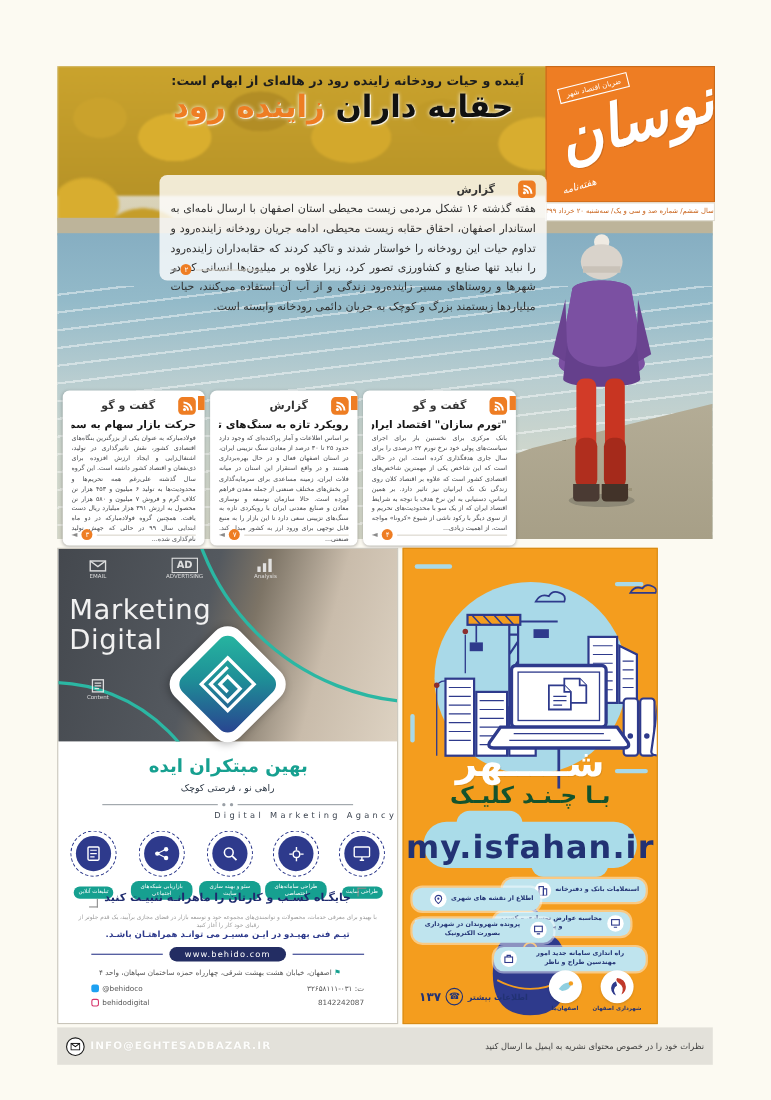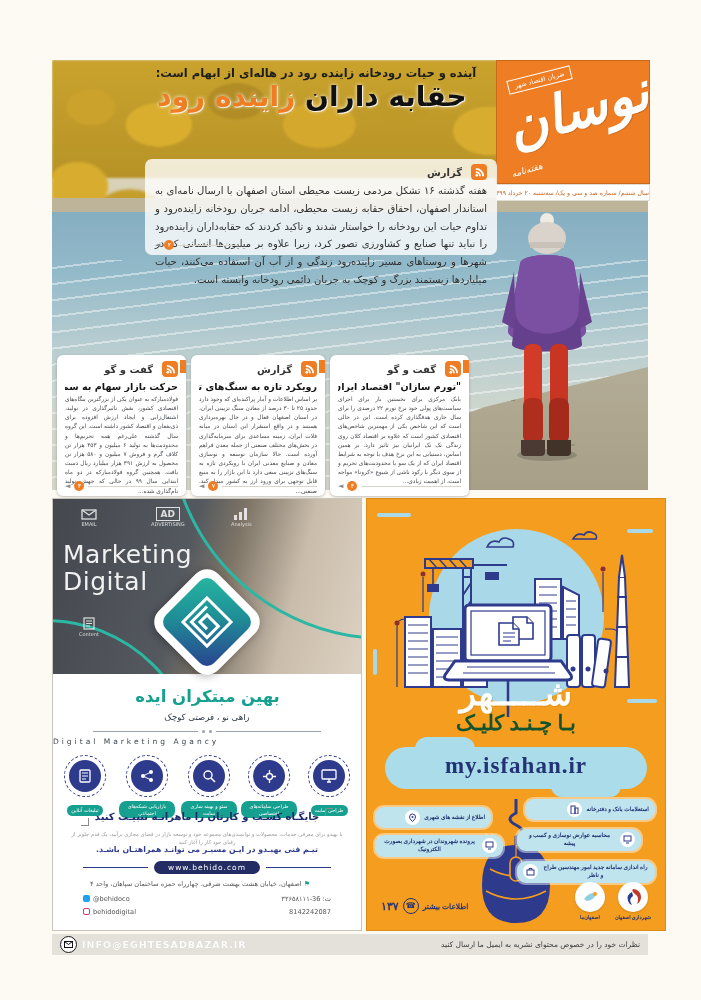--- a/index.html
+++ b/index.html
@@ -53,21 +53,21 @@
 
   
   .kicker{position:absolute;left:140px;top:66px;width:352px;text-align:center;font-size:11.5px;font-weight:bold;color:#1d1d1d;}
   .headline{position:absolute;left:128px;top:82px;width:368px;text-align:center;font-size:28px;font-weight:bold;line-height:1.1;
     text-shadow:0 0 4px rgba(255,255,255,.9),1px 1px 0 rgba(255,255,255,.8);}
   .headline .hl-black{color:#111;}
   .headline .hl-orange{color:#ee7d23;}
 
   
   .report-box{position:absolute;left:145px;top:159px;width:352px;height:96px;background:rgba(255,255,255,.8);border-radius:7px;padding:5px 10px 4px;box-sizing:border-box;}
-  .sec-head{display:flex;align-items:center;gap:9px;}
+  .sec-head{display:flex;align-items:center;gap:21px;}
   .rss{width:16px;height:16px;background:#ee7d23;border-radius:4px;flex:0 0 auto;display:flex;align-items:center;justify-content:center;}
   .sec-label{font-size:10px;font-weight:bold;color:#333;}
   .report-body{font-size:10px;line-height:1.78;color:#2f2f2f;text-align:justify;margin-top:2px;}
   .badge-row{position:absolute;bottom:5px;left:10px;display:flex;align-items:center;gap:4px;direction:ltr;}
   .mega{color:#8a8a8a;font-size:7px;line-height:1;}
   .page-badge{width:10px;height:10px;border-radius:50%;background:#ee7d23;color:#fff;font-size:6.5px;line-height:10px;text-align:center;}
   .badge-line{width:60px;height:1px;background:#d9d5cb;}
 
   
   .art-box{position:absolute;top:355px;height:141px;background:#fff;border-radius:6px;box-shadow:0 1px 3px rgba(0,0,0,.25);padding:6px 8px;box-sizing:border-box;overflow:hidden;}
@@ -92,21 +92,21 @@
   .mt-ic svg{display:block;margin:0 auto 1px;}
   .ad-chip{border:1.5px solid #eee;color:#eee;font-size:9px;font-weight:bold;padding:1px 4px;display:inline-block;}
   .diamond{position:absolute;left:50%;top:123px;width:84px;height:84px;margin:-42px 0 0 -42px;transform:rotate(45deg);
     background:#fff;border-radius:16px;box-shadow:0 2px 8px rgba(0,0,0,.3);}
   .diamond .din{position:absolute;left:8px;top:8px;right:8px;bottom:8px;border-radius:10px;background:linear-gradient(135deg,#27b8a1 0%,#1e8f97 45%,#2a3f90 100%);display:flex;align-items:center;justify-content:center;}
   .brand-fa{position:absolute;left:1px;right:0;top:188px;text-align:center;color:#16a090;font-size:16.5px;font-weight:bold;direction:rtl;}
   .tagline-fa{position:absolute;left:0;right:0;top:213px;text-align:center;color:#2c3744;font-size:8.5px;direction:rtl;}
   .divider{position:absolute;left:40px;right:40px;top:231px;display:flex;align-items:center;gap:4px;}
   .divider .dline{flex:1;height:1px;background:#9aa0a6;}
   .divider .ddot{width:3px;height:3px;border-radius:50%;background:#9aa0a6;}
-  .agency-en{position:absolute;left:0;right:0;top:238px;text-align:left;color:#3c4450;font-size:7.5px;letter-spacing:3px;}
+  .agency-en{position:absolute;left:0;right:0;top:238px;text-align:right;color:#3c4450;font-size:7.5px;letter-spacing:3px;}
   .svc{position:absolute;top:256px;width:56px;text-align:center;}
   .svc .ring{width:40px;height:40px;margin:0 auto;border:1px dashed #2e3a8c;border-radius:50%;display:flex;align-items:center;justify-content:center;}
   .svc .disc{width:32px;height:32px;border-radius:50%;background:#2e3a8c;display:flex;align-items:center;justify-content:center;}
   .svc .pill{display:inline-block;margin-top:4px;background:#16a090;color:#fff;font-size:5px;line-height:1.3;padding:2px 4px;border-radius:7px;direction:rtl;max-width:56px;}
   .claim{position:absolute;left:0;right:0;top:312px;text-align:center;color:#1e2a6e;font-size:10px;font-weight:bold;direction:rtl;}
   .claim .cb{display:inline-block;width:7px;height:7px;vertical-align:middle;margin:0 6px;}
   .cb.tl{border-top:1px solid #8b8b8b;border-left:1px solid #8b8b8b;transform:translateY(-5px);}
   .cb.br{border-bottom:1px solid #8b8b8b;border-right:1px solid #8b8b8b;transform:translateY(5px);}
   .smalltext{position:absolute;left:12px;right:12px;top:332px;text-align:center;color:#9a9a9a;font-size:5.3px;direction:rtl;line-height:1.5;}
   .teamline{position:absolute;left:0;right:0;top:346px;text-align:center;color:#2e3a8c;font-size:7.8px;font-weight:bold;direction:rtl;}
@@ -116,45 +116,45 @@
   .addr{position:absolute;left:0;right:14px;top:381px;text-align:center;color:#555;font-size:6.6px;direction:rtl;}
   .addr .pin{color:#16a090;font-size:7px;}
   .contacts{position:absolute;left:30px;right:30px;top:394px;display:flex;justify-content:space-between;direction:ltr;}
   .c-col{font-size:6.6px;color:#555;line-height:1.9;}
   .c-col .ic{display:inline-block;width:7px;height:7px;border-radius:2px;vertical-align:-1px;margin-right:3px;}
   .ic.tw{background:#1da1f2;}
   .ic.ig{background:#fff;border:1.5px solid #d6366c;box-sizing:border-box;}
   .c-phone{direction:rtl;text-align:right;}
 
   
-  .ad-right{position:absolute;left:366px;top:498px;width:300px;height:433px;background:#f49d1e;border:1px solid #d88b15;box-sizing:border-box;overflow:hidden;font-family:Liberation Serif, serif;}
+  .ad-right{position:absolute;left:366px;top:498px;width:232px;height:433px;background:#f49d1e;border:1px solid #d88b15;box-sizing:border-box;overflow:hidden;}
   .deco{position:absolute;background:#a9d9e8;border-radius:2px;}
   .city-circle{position:absolute;left:50%;top:30px;width:175px;height:175px;margin-left:-87px;border-radius:50%;background:#a9d9e8;}
   .city-svg{position:absolute;left:0;top:18px;}
   .shahr1{position:absolute;left:0;right:0;top:178px;text-align:center;color:#fff;font-size:34px;font-weight:bold;line-height:1;text-shadow:1px 1px 0 rgba(0,0,0,.08);}
   .shahr2{position:absolute;left:0;right:0;top:214px;text-align:center;color:#14532d;font-size:21px;font-weight:bold;line-height:1;}
   .cloudband{position:absolute;left:18px;right:18px;top:248px;height:42px;background:#aadce9;border-radius:21px;}
   .cloudband .bump1{position:absolute;left:30px;top:-10px;width:60px;height:24px;background:#aadce9;border-radius:12px;}
   .cloudband .bump2{position:absolute;right:26px;top:28px;width:70px;height:22px;background:#aadce9;border-radius:11px;}
-  .url{position:absolute;left:0;right:0;top:254px;text-align:center;color:#223274;font-size:23px;font-weight:bold;letter-spacing:1px;direction:ltr;}
+  .url{position:absolute;left:0;right:0;top:254px;text-align:center;color:#223274;font-size:29px;font-weight:bold;letter-spacing:1px;direction:ltr;}
   .r-pill{position:absolute;background:#bfe4ee;border-radius:9px;color:#223274;font-size:5.8px;font-weight:bold;line-height:1.35;padding:3px 6px;display:flex;align-items:center;gap:4px;direction:rtl;text-align:center;box-shadow:0 0 0 2px rgba(255,255,255,.45);}
   .r-pill .picon{flex:0 0 auto;width:15px;height:15px;border-radius:50%;background:#fff;display:flex;align-items:center;justify-content:center;}
   .mouse-wrap{position:absolute;left:50%;top:300px;margin-left:-52px;}
   .arrows{position:absolute;left:118px;top:330px;color:#f8c46a;font-size:13px;font-weight:bold;letter-spacing:-2px;direction:ltr;}
   .info-row{position:absolute;left:14px;bottom:16px;display:flex;align-items:center;gap:4px;direction:rtl;}
   .info-label{color:#223274;font-size:7.5px;font-weight:bold;}
   .tel-circ{width:14px;height:14px;border:1.5px solid #223274;border-radius:50%;color:#223274;font-size:8px;line-height:14px;text-align:center;background:#fff0;}
   .tel-num{color:#223274;font-size:11px;font-weight:bold;}
   .logos{position:absolute;right:14px;bottom:10px;display:flex;gap:10px;direction:ltr;}
   .logo-item{text-align:center;}
   .logo-circ{width:30px;height:30px;border-radius:50%;background:#fff;margin:0 auto;display:flex;align-items:center;justify-content:center;box-shadow:0 1px 2px rgba(0,0,0,.15);}
   .logo-cap{margin-top:2px;color:#223274;font-size:5px;font-weight:bold;}
 
   
-  .footer{position:absolute;left:52px;top:934px;width:596px;height:21px;background:#e3e1da;display:flex;align-items:center;justify-content:space-between;padding:0 8px;box-sizing:border-box;direction:ltr;}
+  .footer{position:absolute;left:52px;top:934px;width:596px;height:34px;background:#e3e1da;display:flex;align-items:center;justify-content:space-between;padding:0 8px;box-sizing:border-box;direction:ltr;}
   .f-left{display:flex;align-items:center;gap:5px;}
   .f-env{width:15px;height:15px;border:1.6px solid #1a1a1a;border-radius:50%;background:#fff;display:flex;align-items:center;justify-content:center;}
   .f-email{color:#fdfdfb;font-size:9.5px;font-weight:bold;letter-spacing:1px;text-shadow:0 0 1px rgba(0,0,0,.1);}
   .f-note{color:#3e3e3e;font-size:7.5px;direction:rtl;}
 </style>
 </head>
 <body>
 
 <div class="page">
 
@@ -400,21 +400,21 @@
       <span class="webpill">www.behido.com</span>
       <span class="wline"></span>
     </div>
     <div class="addr"><span class="pin">⚑</span> <span>اصفهان، خیابان هشت بهشت شرقی، چهارراه حمزه ساختمان سپاهان، واحد ۴</span></div>
     <div class="contacts">
       <div class="c-col">
         <div><span class="ic tw"></span><span>@behidoco</span></div>
         <div><span class="ic ig"></span><span>behidodigital</span></div>
       </div>
       <div class="c-col c-phone">
-        <div>ت: 36-۳۲۶۵۸۱۱۱</div>
+        <div>ت: ۰۳۱-۳۲۶۵۸۱۱۱</div>
         <div>8142242087</div>
       </div>
     </div>
   </div>
 
   <div class="ad-right">
     <div class="deco" style="left:10px;top:14px;width:34px;height:4px;"></div>
     <div class="deco" style="right:12px;top:30px;width:26px;height:4px;"></div>
     <div class="deco" style="left:6px;top:150px;width:4px;height:26px;"></div>
     <div class="deco" style="right:8px;top:200px;width:30px;height:4px;"></div>

